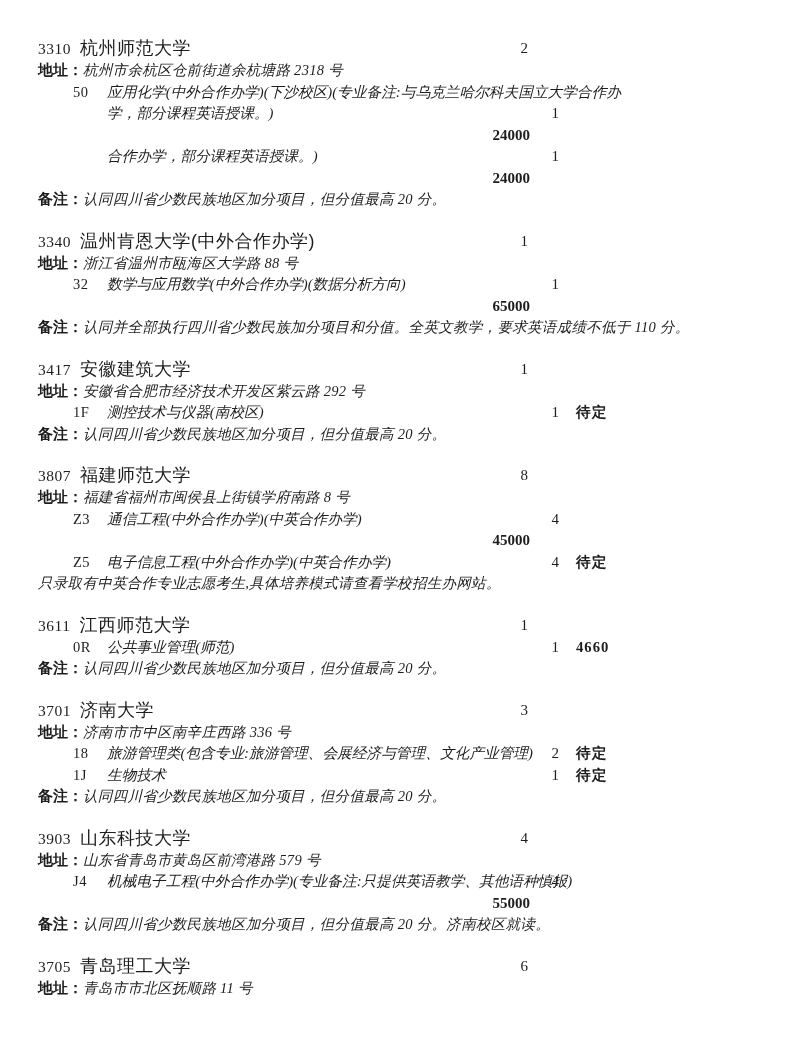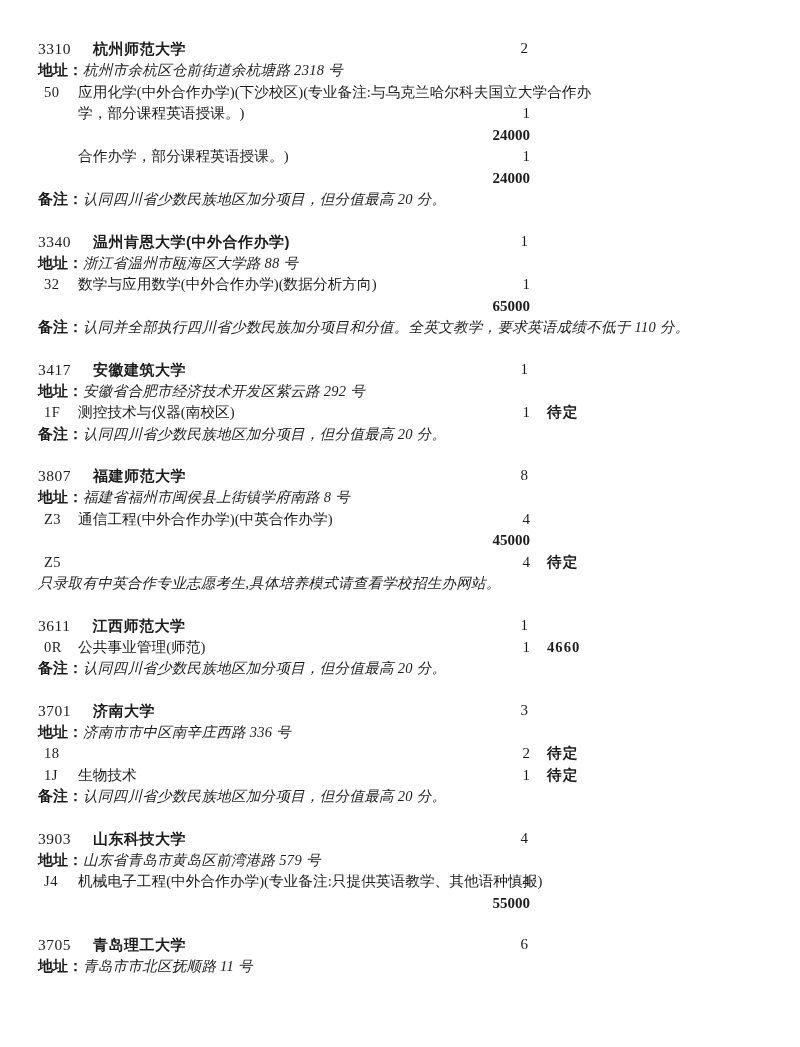--- a/index.html
+++ b/index.html
@@ -20,34 +20,34 @@
     line-height:21.5px;
     font-size:15px;
     white-space:nowrap;
   }
 
   
   .uni-header { height:23px; line-height:23px; }
   .uni-code { font-size:15.5px; letter-spacing:0.5px; }
   .uni-name {
     font-family:"Liberation Sans","DejaVu Sans",sans-serif;
-    font-weight:700; font-size:15px; margin-left:22px; letter-spacing:0.5px;
+    font-weight:400; font-size:18px; margin-left:9px; letter-spacing:0.5px;
   }
 
   
   .label-bold { font-weight:700; font-size:15px; }
   .kai { font-style:italic; font-size:14.5px; letter-spacing:0.3px; }
 
   
-  .major-line { padding-left:40px; }
+  .major-line { padding-left:40px;margin-left:29px; }
   .major-code {
     position:absolute; left:6px; top:0; width:30px;
     font-size:14.5px; letter-spacing:0.5px;
   }
-  .major-name { font-size:14.7px; }
+  .major-name { font-size:14.7px;font-style:italic; }
 
   
   .count-col {
     position:absolute; top:0; left:402px; width:88px;
     text-align:right; font-size:15px; font-style:normal;
   }
   .major-line .count-col, .fee-line .count-col { left:362px; width:130px; }
   
   .status-col {
     position:absolute; top:0; left:509px;
@@ -89,40 +89,41 @@
       <div class="line major-line"><span class="major-code">1F</span><span class="major-name">测控技术与仪器(南校区)</span><span class="count-col">1</span><span class="status-col">待定</span></div>
       <div class="line"><span class="label-bold">备注：</span><span class="kai">认同四川省少数民族地区加分项目，但分值最高 20 分。</span></div>
     </section>
     <section class="uni-block">
       <div class="line uni-header"><span class="uni-code">3807</span><span class="uni-name">福建师范大学</span><span class="count-col">8</span></div>
       <div class="line"><span class="label-bold">地址：</span><span class="kai">福建省福州市闽侯县上街镇学府南路 8 号</span></div>
       <div class="line major-line"><span class="major-code">Z3</span><span class="major-name">通信工程(中外合作办学)(中英合作办学)</span><span class="count-col">4</span></div>
       <div class="line fee-line">
         <span class="count-col">45000</span>
       </div>
-      <div class="line major-line"><span class="major-code">Z5</span><span class="count-col">4</span><span class="status-col">待定</span></div>
+      <div class="line major-line"><span class="major-code">Z5</span><span class="major-name">电子信息工程(中外合作办学)(中英合作办学)</span><span class="count-col">4</span><span class="status-col">待定</span></div>
       <div class="line"><span class="kai">只录取有中英合作专业志愿考生,具体培养模式请查看学校招生办网站。</span></div>
     </section>
     <section class="uni-block">
       <div class="line uni-header"><span class="uni-code">3611</span><span class="uni-name">江西师范大学</span><span class="count-col">1</span></div>
       <div class="line major-line"><span class="major-code">0R</span><span class="major-name">公共事业管理(师范)</span><span class="count-col">1</span><span class="status-col">4660</span></div>
       <div class="line"><span class="label-bold">备注：</span><span class="kai">认同四川省少数民族地区加分项目，但分值最高 20 分。</span></div>
     </section>
     <section class="uni-block">
       <div class="line uni-header"><span class="uni-code">3701</span><span class="uni-name">济南大学</span><span class="count-col">3</span></div>
       <div class="line"><span class="label-bold">地址：</span><span class="kai">济南市市中区南辛庄西路 336 号</span></div>
-      <div class="line major-line"><span class="major-code">18</span><span class="count-col">2</span><span class="status-col">待定</span></div>
+      <div class="line major-line"><span class="major-code">18</span><span class="major-name">旅游管理类(包含专业:旅游管理、会展经济与管理、文化产业管理)</span><span class="count-col">2</span><span class="status-col">待定</span></div>
       <div class="line major-line"><span class="major-code">1J</span><span class="major-name">生物技术</span><span class="count-col">1</span><span class="status-col">待定</span></div>
       <div class="line"><span class="label-bold">备注：</span><span class="kai">认同四川省少数民族地区加分项目，但分值最高 20 分。</span></div>
     </section>
     <section class="uni-block">
       <div class="line uni-header"><span class="uni-code">3903</span><span class="uni-name">山东科技大学</span><span class="count-col">4</span></div>
       <div class="line"><span class="label-bold">地址：</span><span class="kai">山东省青岛市黄岛区前湾港路 579 号</span></div>
       <div class="line major-line"><span class="major-code">J4</span><span class="major-name">机械电子工程(中外合作办学)(专业备注:只提供英语教学、其他语种慎报)</span><span class="count-col">4</span></div>
       <div class="line fee-line">
         <span class="count-col">55000</span>
       </div>
+      <div class="line"><span class="label-bold">备注：</span><span class="kai">认同四川省少数民族地区加分项目，但分值最高 20 分。济南校区就读。</span></div>
     </section>
     <section class="uni-block">
       <div class="line uni-header"><span class="uni-code">3705</span><span class="uni-name">青岛理工大学</span><span class="count-col">6</span></div>
       <div class="line"><span class="label-bold">地址：</span><span class="kai">青岛市市北区抚顺路 11 号</span></div>
     </section>
   </div>
 
 </body></html>

